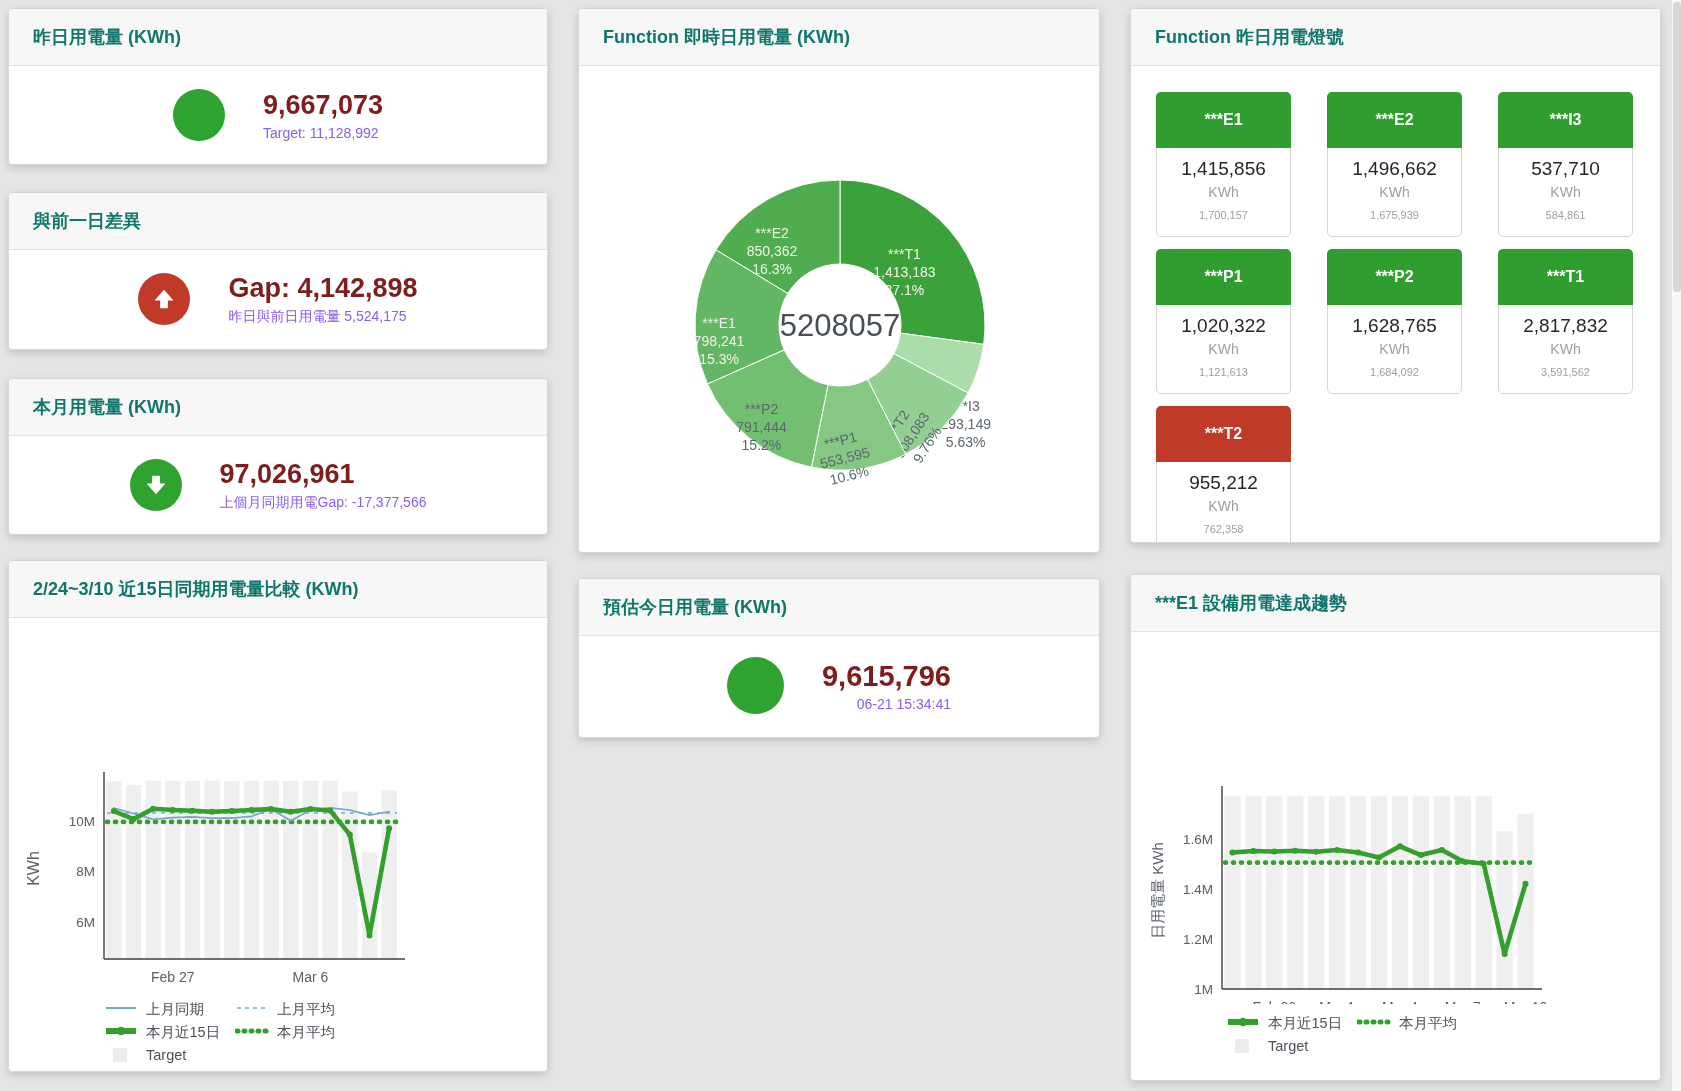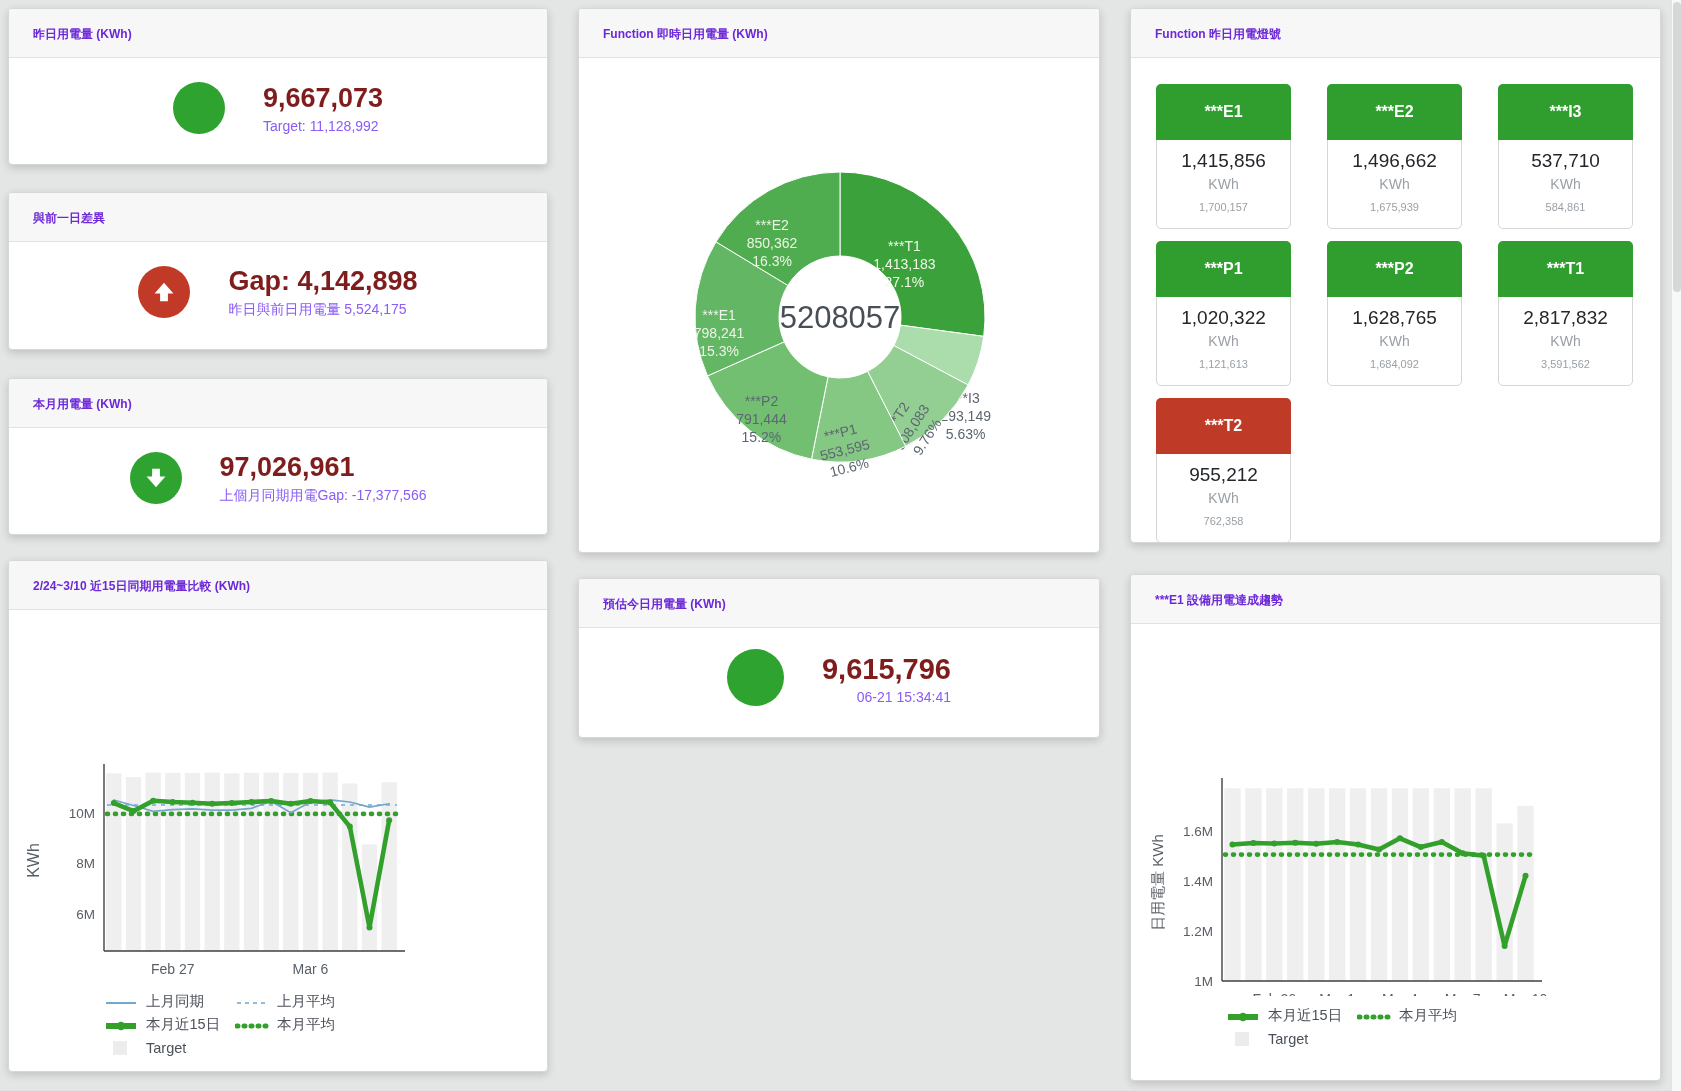--- a/index.html
+++ b/index.html
@@ -10,21 +10,21 @@
     font-family:"Liberation Sans", sans-serif;
     color:#32383e;
   }
   .page { display:grid; grid-template-columns:540px 522px 531px; column-gap:30px; padding:8px 0 0 8px; align-items:start; }
   .card {
     background:#fff; border:1px solid #d7d7d7; border-radius:4px;
     box-shadow:0 3px 8px rgba(0,0,0,.16); overflow:hidden;
   }
   .card-header {
     background:#f7f7f7; border-bottom:1px solid #e2e2e2;
-    padding:18px 24px 16px; font-size:12px; font-weight:bold; color:#6d28d9; line-height:1.2;
+    padding:18px 24px 16px; font-size:18px; font-weight:bold; color:#0f766e; line-height:1.2;
   }
   .mb27 { margin-bottom:27px; } .mb28 { margin-bottom:28px; } .mb25 { margin-bottom:25px; } .mb22 { margin-bottom:31px; }
   .h157 { height:157px; } .h158 { height:158px; } .h512 { height:512px; }
   .h545 { height:545px; } .h160 { height:160px; } .h535 { height:535px; } .h507 { height:507px; }
 
   .kpi-body { height:99px; display:flex; align-items:center; justify-content:center; gap:38px; }
   .dot { width:52px; height:52px; border-radius:50%; display:flex; align-items:center; justify-content:center; flex:0 0 auto; }
   .dot-lg { width:57px; height:57px; }
   .dot-green { background:#2fa32f; }
   .dot-red { background:#c13a28; }
@@ -43,21 +43,21 @@
     color:#fff; font-weight:bold; font-size:16px;
   }
   .tile-body { text-align:center; padding:8px 2px 9px; }
   .tile-value { font-size:19px; font-weight:normal; color:#23272b; line-height:25px; }
   .tile-unit { font-size:14px; color:#9aa0a6; line-height:23px; }
   .tile-target { font-size:11px; color:#9aa0a6; line-height:23px; }
 
   .chart-body { padding:0; }
   .legend { margin:4px 0 0 95px; font-size:14.5px; color:#4b5158; }
   .legend-row { display:flex; align-items:center; height:23px; }
-  .legend-item { width:131px; display:inline-flex; align-items:flex-end; gap:8px; cursor:pointer; }
+  .legend-item { width:131px; display:inline-flex; align-items:flex-start; gap:8px; cursor:pointer; }
   .legend-item:last-child { width:auto; }
   .legend-label { white-space:nowrap; }
 
   .scrollbar { position:absolute; top:0; right:0; width:10px; height:1091px; background:#f8f8f8; border-left:1px solid #e2e2e2; }
   .scroll-thumb { position:absolute; top:2px; left:1px; width:8px; height:290px; background:#d7d7d7; border-radius:4px; }
 
   svg text { font-family:"Liberation Sans", sans-serif; }
 </style>
 </head>
 <body>

